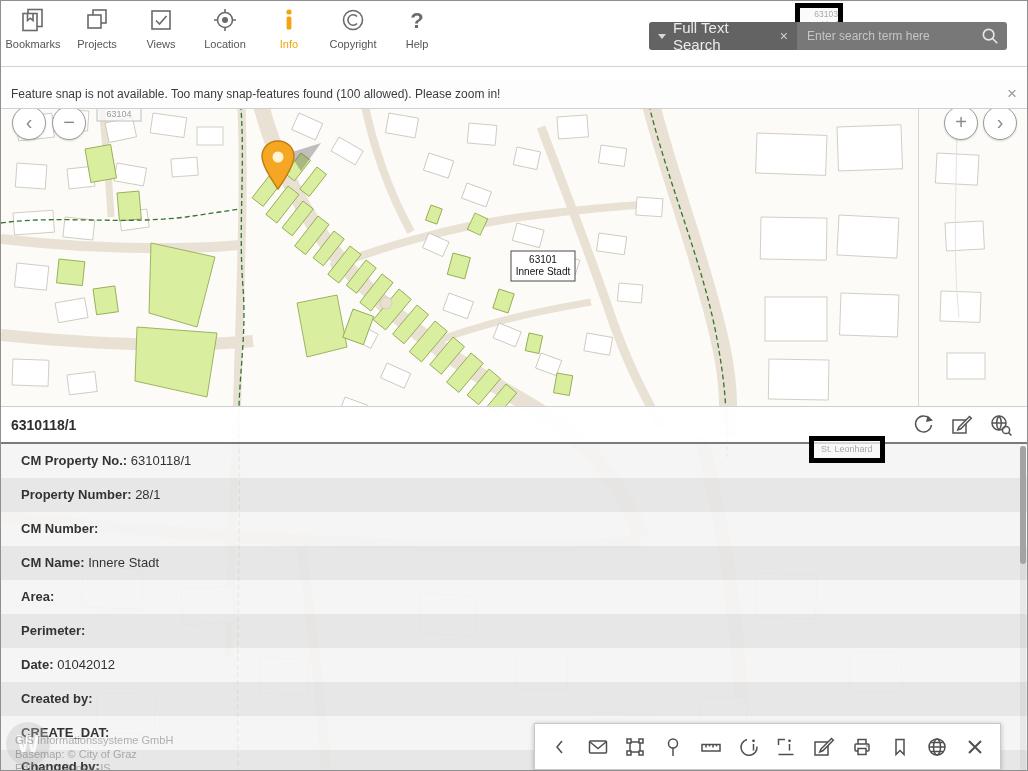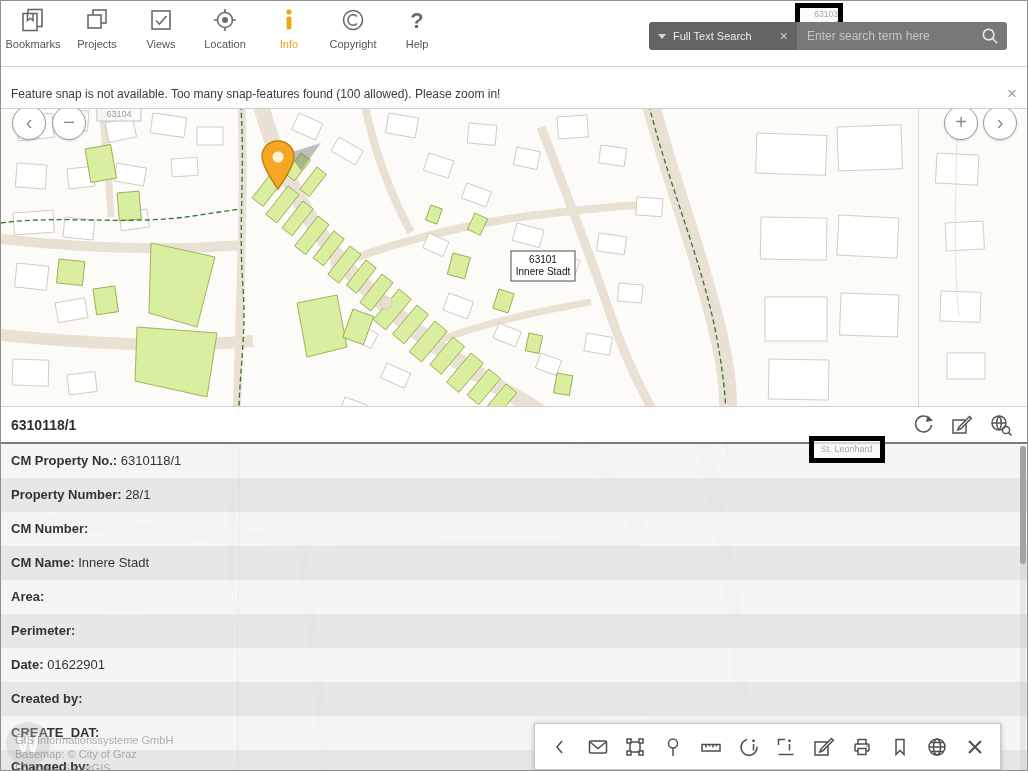--- a/index.html
+++ b/index.html
@@ -17,21 +17,21 @@
   .tb-item.active .tlabel { color:#F2A40E; font-weight:normal; }
   .tb-item svg { stroke:#6a6a6a; fill:none; stroke-width:1.6; }
   .tb-item.active svg { stroke:#F2A40E; }
 
   
   .search { position:absolute; left:648px; top:21px; width:358px; height:28px; display:flex;
             border-radius:3px; overflow:hidden; z-index:8; }
   .search-scope { background:#636363; width:148px; display:flex; align-items:center; padding:0 9px; }
   .scope-caret { width:0; height:0; border-left:4px solid transparent; border-right:4px solid transparent;
                  border-top:5px solid #d8d8d8; margin-right:7px; }
-  .scope-label { font-size:11px; color:#ececec; }
+  .scope-label { font-size:15px; color:#ececec; }
   .scope-clear { margin-left:auto; color:#cfcfcf; font-size:14px; cursor:pointer; line-height:1; }
   .search-field { background:#787878; flex:1; position:relative; display:flex; align-items:center; }
   .search-field input { background:transparent; border:none; outline:none; color:#e8e8e8;
                         font-size:12px; padding:0 32px 0 10px; width:100%;
                         font-family:"Liberation Sans", sans-serif; }
   .search-field input::placeholder { color:#c6c6c6; }
   .search-mag { position:absolute; right:7px; top:4px; }
 
   
   .notify { position:absolute; left:0; top:66px; width:1028px; height:30px; background:#fdfdfd;
@@ -55,21 +55,21 @@
   .result-bar { position:absolute; left:0; top:405px; width:1028px; height:38px;
                 background:rgba(255,255,255,.96); border-top:1px solid #cfcfcf;
                 border-bottom:2px solid #7a7a7a; z-index:3; display:flex; align-items:center; }
   .result-title { font-size:14px; font-weight:bold; color:#2f2f2f; padding-left:10px; }
   .result-icons { margin-left:auto; display:flex; gap:15px; padding-right:16px; }
   .result-icons span { cursor:pointer; display:inline-flex; }
   .result-icons svg { stroke:#555; fill:none; stroke-width:1.5; }
 
   
   .attr-panel { position:absolute; left:0; top:443px; width:1028px; height:328px; z-index:3; overflow:hidden; }
-  .attr-row { height:34px; line-height:34px; font-size:13px; color:#333; padding-left:10px;
+  .attr-row { height:34px; line-height:34px; font-size:13px; color:#333; padding-left:20px;
               white-space:nowrap; cursor:default; }
   .attr-row.even { background:rgba(244,244,244,.93); }
   .attr-row.odd  { background:rgba(229,229,229,.93); }
   .attr-label { font-weight:bold; }
 
   
   .credits { position:absolute; left:14px; top:732px; z-index:6; pointer-events:none;
              font-size:11px; line-height:14px; color:rgba(105,105,105,.5); }
   .credit-logo { position:absolute; left:5px; top:721px; width:44px; height:44px; border-radius:50%;
                  background:rgba(190,190,190,.35); color:rgba(255,255,255,.85); font-weight:bold;
@@ -381,21 +381,21 @@
 
     <div class="attr-row even">
       <span class="attr-label">Area:</span><span class="attr-value"></span>
     </div>
 
     <div class="attr-row odd">
       <span class="attr-label">Perimeter:</span><span class="attr-value"></span>
     </div>
 
     <div class="attr-row even">
-      <span class="attr-label">Date:</span><span class="attr-value"> 01622901</span>
+      <span class="attr-label">Date:</span><span class="attr-value"> 01042012</span>
     </div>
 
     <div class="attr-row odd">
       <span class="attr-label">Created by:</span><span class="attr-value"></span>
     </div>
 
     <div class="attr-row even">
       <span class="attr-label">CREATE_DAT:</span><span class="attr-value"></span>
     </div>
 

